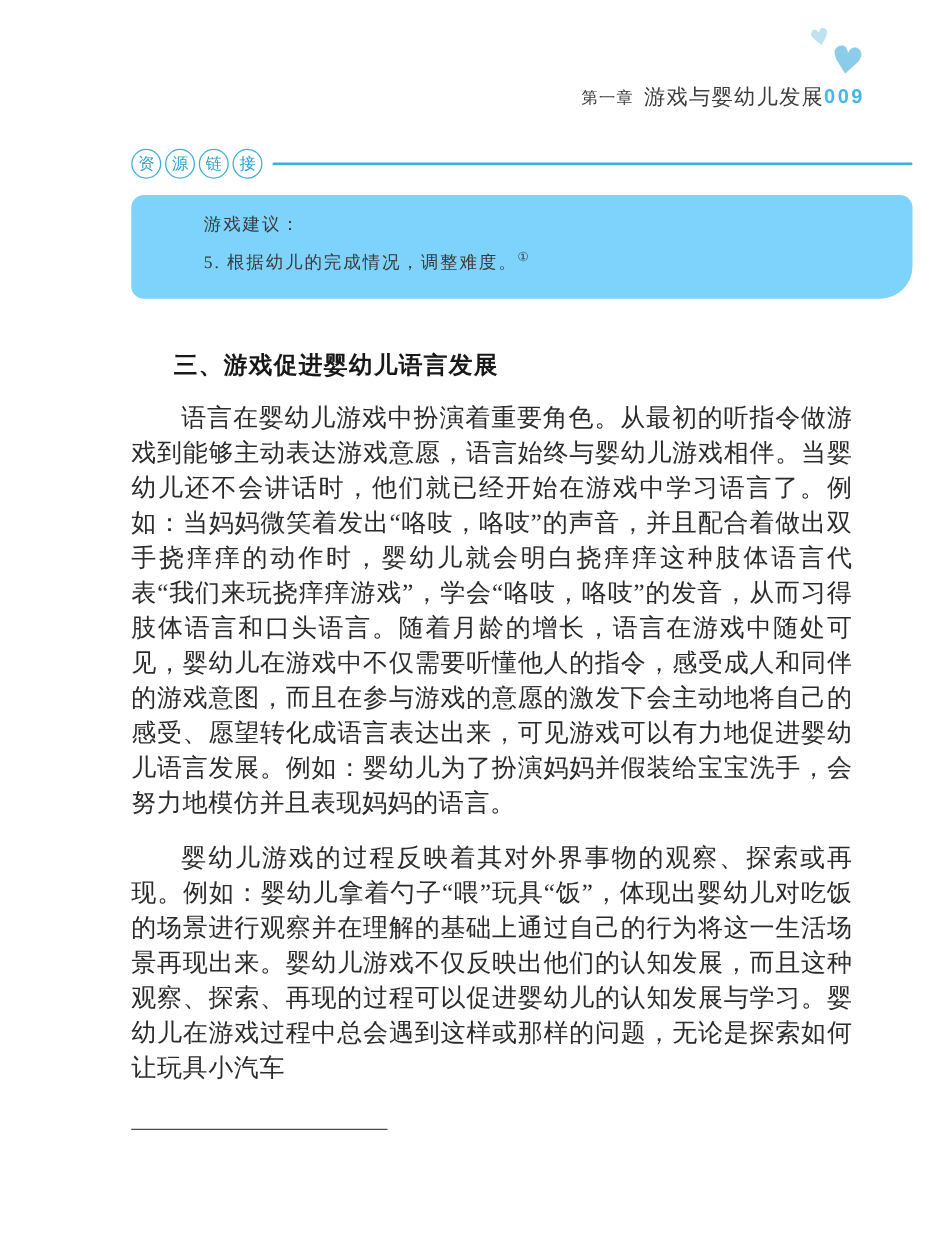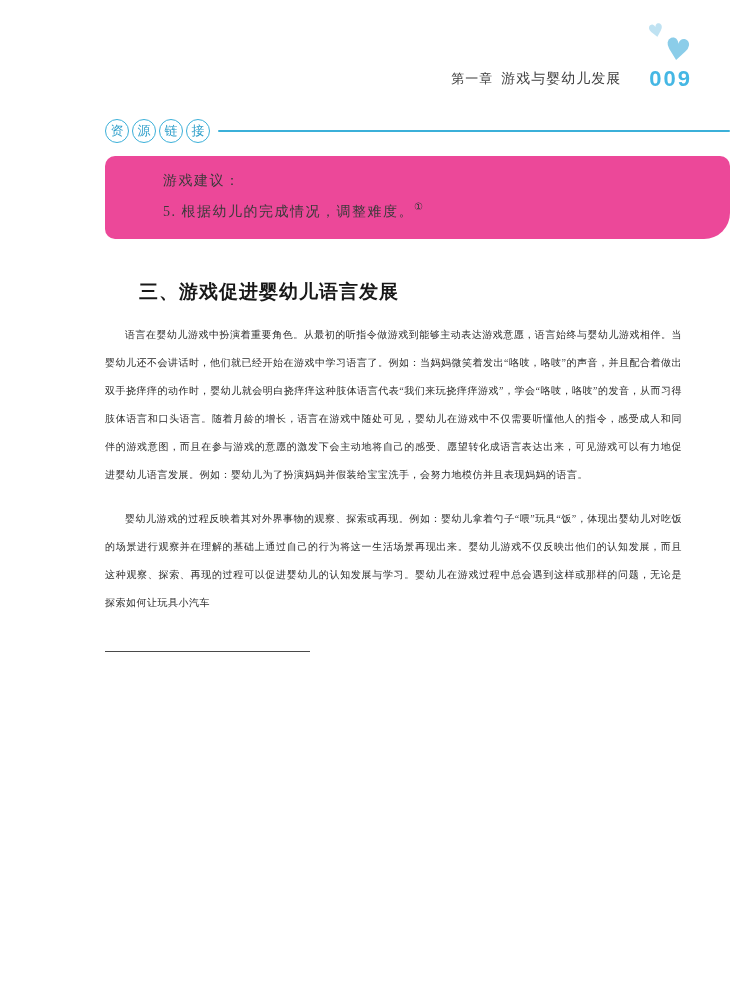--- a/index.html
+++ b/index.html
@@ -29,43 +29,43 @@
     font-family: "DejaVu Sans", sans-serif;
   }
 
   
   .running-header {
     position: absolute; top: 66px; right: 58px;
     display: flex; align-items: center;
     font-family: "Liberation Sans", sans-serif;
   }
   .running-header .chapter { font-size: 13px; color: #3c3c3c; letter-spacing: 1px; }
-  .running-header .chapter-title { font-size: 14px; color: #3c3c3c; letter-spacing: 1px; margin-left: 8px; }
+  .running-header .chapter-title { font-size: 17px; color: #3c3c3c; letter-spacing: 1px; margin-left: 8px; }
   .running-header .pagenum {
-    font-size: 22px; font-weight: bold; color: #45b7e4;
-    letter-spacing: 2px; margin-left: 28px;
+    font-size: 16px; font-weight: bold; color: #45b7e4;
+    letter-spacing: 2px; margin-left: 0;
   }
 
   .content { position: absolute; top: 118px; left: 105px; width: 625px; }
 
   
   .res-row { display: flex; align-items: center; height: 26px; }
   .res-circle {
     width: 24px; height: 24px; border: 1.5px solid #3bb0d9; border-radius: 50%;
     color: #2f9fca; background: #fff;
     display: flex; align-items: center; justify-content: center;
     font-size: 13px; font-family: "Liberation Sans", sans-serif;
     margin-right: 3px; flex: 0 0 auto;
   }
   .res-line { flex: 1; height: 2px; background: #3bb0d9; margin-left: 5px; border-radius: 1px; }
 
   
   .tip-box {
     margin-top: 12px;
-    background: #ec4899;
+    background: #7dd3fc;
     border-radius: 10px 10px 26px 10px;
     padding: 12px 20px 14px 58px;
     font-size: 14px; line-height: 26px;
     color: #3a3a3a;
     letter-spacing: 1.5px;
     font-family: "Liberation Serif", serif;
   }
   .tip-box sup { font-size: 10px; color: #3a3a3a; }
 
   
@@ -74,21 +74,21 @@
     font-family: Liberation Sans, sans-serif;
     font-size: 19px; font-weight: bold; color: #181818;
     letter-spacing: 1px;
   }
   .section-heading.second { margin-top: 28px; }
 
   
   .body-para {
     margin-top: 16px;
     width: 577px;
-    font-size: 10px; line-height: 28px;
+    font-size: 20px; line-height: 28px;
     text-align: justify;
     text-indent: 2em;
     color: #2b2b2b;
     letter-spacing: 0.5px;
   }
 
   
   .footnote-divider {
     margin-top: 34px;
     width: 205px; height: 1px; background: #4a4a4a;

